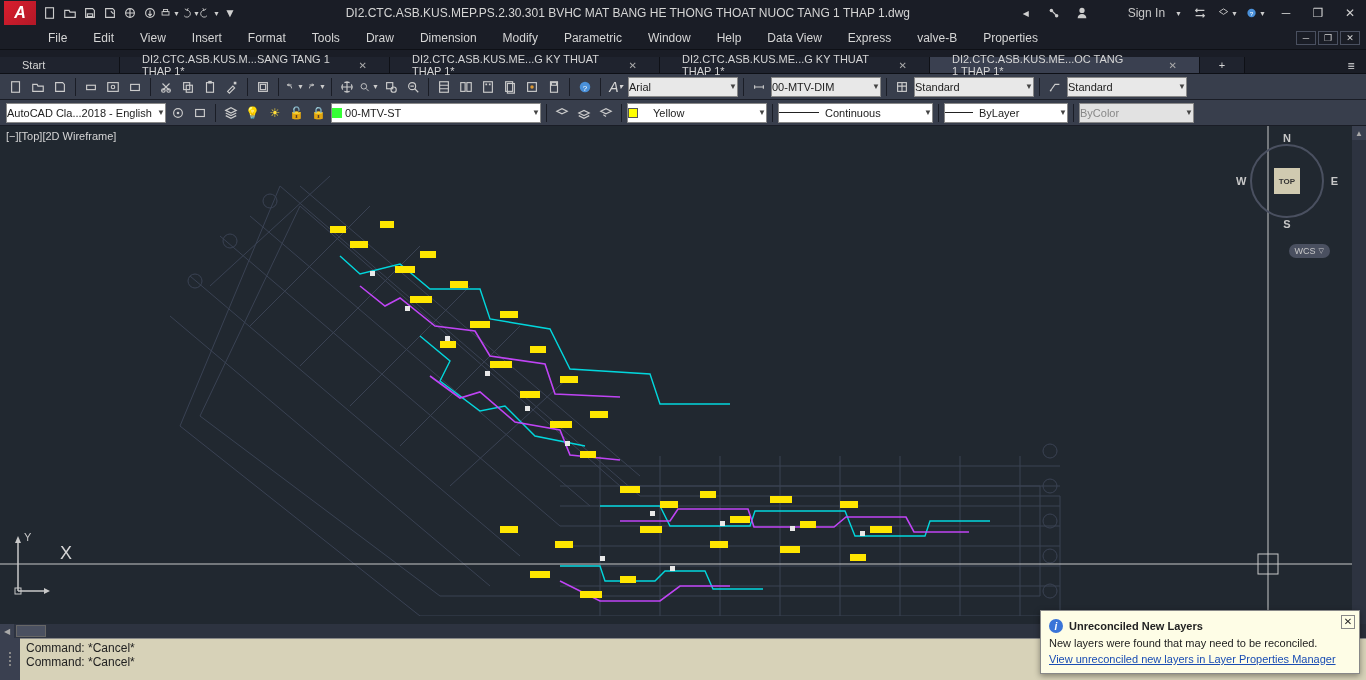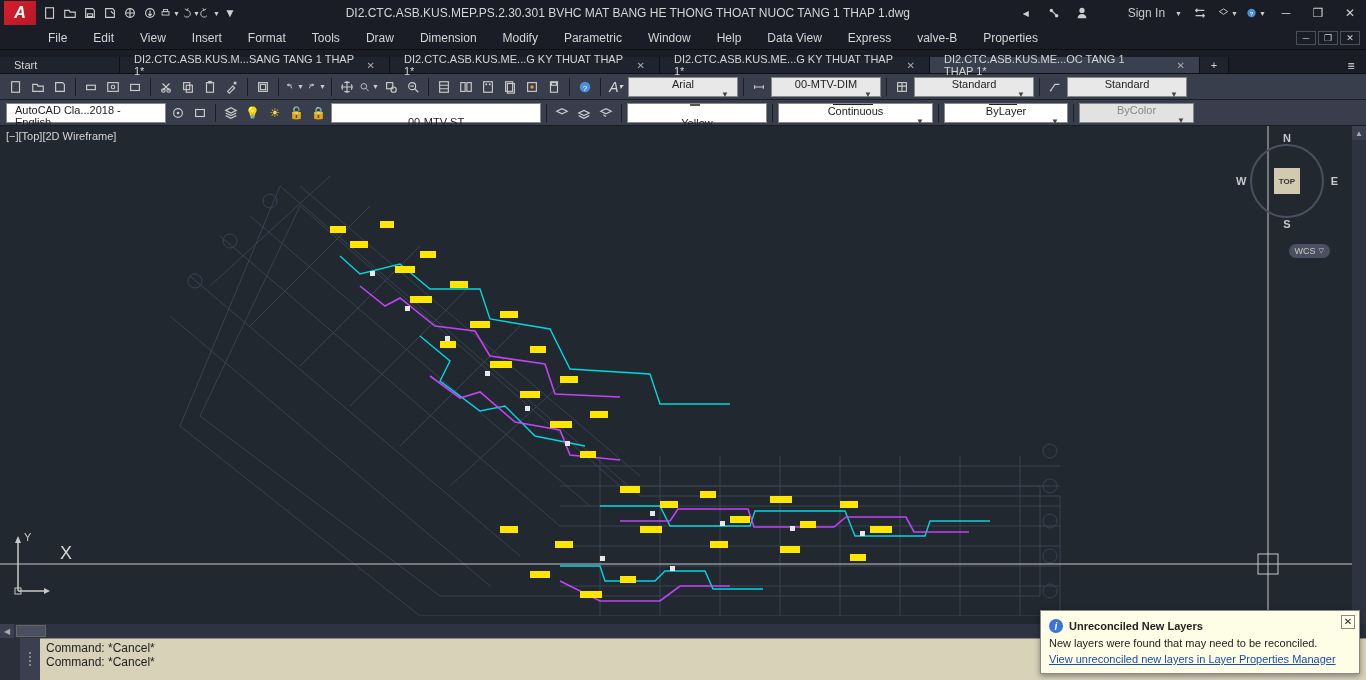--- a/index.html
+++ b/index.html
@@ -15,35 +15,35 @@
 .win-btn { width: 24px; height: 16px; display: flex; align-items: center; justify-content: center; color: #d0d0d0; cursor: pointer; }
 
 
 .menubar { height: 24px; background: #1a1d26; display: flex; align-items: center; padding-left: 44px; gap: 18px; color: #d5d5d5; font-size: 12px; border-bottom: 1px solid #0e1016; }
 .menubar-item { cursor: pointer; padding: 2px 4px; }
 .menubar-right { margin-left: auto; display: flex; gap: 2px; padding-right: 6px; }
 .sm-btn { width: 20px; height: 14px; border: 1px solid #4a5060; display: flex; align-items: center; justify-content: center; font-size: 9px; cursor: pointer; }
 
 
 .filetabs { height: 24px; background: #1a1d26; display: flex; align-items: flex-end; border-bottom: 1px solid #0e1016; }
-.ftab { height: 16px; padding: 0 14px; display: flex; align-items: center; gap: 6px; color: #d5d5d5; font-size: 11px; cursor: pointer; border-right: 1px solid #0e1016; max-width: 270px; }
+.ftab { height: 16px; padding: 0 22px; display: flex; align-items: center; gap: 6px; color: #d5d5d5; font-size: 11px; cursor: pointer; border-right: 1px solid #0e1016; max-width: 270px; }
 .ftab.start { background: #1f232e; width: 120px;}
 .ftab.active { background: #3a4050; gap: 44px; }
 .ftab.inactive { background: #1f232e; }
 .ftab-close { font-size: 10px; color: #aaa; cursor: pointer; }
 .ftab-plus { width: 28px; background: #1f232e; }
 .ftab-menu { margin-left: auto; width: 30px; text-align: center; }
 
 
 .toolbar { height: 26px; background: #383e4c; display: flex; align-items: center; padding: 0 6px; gap: 2px; border-bottom: 1px solid #1a1d26; }
 .tb-icon { width: 20px; height: 20px; display: inline-flex; align-items: center; justify-content: center; cursor: pointer; color: #d5d5d5; }
 .tb-icon svg { width: 14px; height: 14px; }
 .tb-sep { width: 1px; height: 18px; background: #1a1d26; margin: 0 3px; }
 .tb-dd-arrow { font-size: 7px; margin-left: 2px; color: #ccc; }
-.tb-combo { height: 20px; background: #e8e8e8; color: #222; border: 1px solid #888; display: flex; align-items: center; padding: 0 8px; font-size: 11px; cursor: pointer; flex-direction: column; }
+.tb-combo { height: 20px; background: #e8e8e8; color: #222; border: 1px solid #888; display: flex; align-items: center; padding: 0 0; font-size: 11px; cursor: pointer; }
 .tb-combo-arrow { margin-left: auto; font-size: 8px; color: #444;}
 .color-sq { width: 10px; height: 10px; border: 1px solid #555; margin-right: 4px; }
 
 
 .canvas-container { position: absolute; top: 126px; left: 0; right: 14px; bottom: 56px; background: #212830; overflow: hidden; }
 .viewstate { position: absolute; top: 4px; left: 6px; font-size: 11px; color: #d5d5d5; }
 .drawing { position: absolute; inset: 0; }
 
 
 .viewcube { position: absolute; top: 10px; right: 20px; width: 90px; height: 90px; display: flex; align-items: center; justify-content: center; }
@@ -62,21 +62,21 @@
 .hscroll { position: absolute; left: 0; right: 14px; bottom: 42px; height: 14px; background: #2d3340; display: flex; align-items: center; }
 .hscroll-thumb { height: 12px; background: #4a5060; border: 1px solid #666; }
 .vscroll { position: absolute; top: 126px; right: 0; bottom: 56px; width: 14px; background: #2d3340; }
 .scroll-arrow { width: 14px; height: 14px; display: flex; align-items: center; justify-content: center; font-size: 8px; color: #aaa; cursor: pointer; background: #3a4050;}
 
 
 .cmdarea { position: absolute; left: 0; right: 0; bottom: 0; height: 42px; display: flex; flex-direction: column; }
 .cmd-lines { flex: 1; background: #d7d2b8; color: #222; font-family: "Consolas", monospace; font-size: 12px; padding: 2px 6px; border-top: 1px solid #888; line-height: 14px;}
 .cmd-handle { width: 20px; background: #3a4050; display: flex; flex-direction: column; align-items: center; justify-content: center; gap:2px; }
 .cmd-handle-dot { width:2px;height:2px;background:#888;}
-.cmd-row { display: flex; height: 100%; margin-left: 20px; }
+.cmd-row { display: flex; height: 100%; }
 
 
 .notif { position: absolute; right: 6px; bottom: 6px; width: 320px; background: #fefde6; border: 1px solid #888; color: #222; font-size: 11px; padding: 8px; box-shadow: 0 2px 6px rgba(0,0,0,.4); }
 .notif-title { font-weight: bold; margin-bottom: 4px; display: flex; align-items: center; gap: 6px; }
 .notif-close { position: absolute; top: 4px; right: 4px; width: 14px; height: 14px; border: 1px solid #888; font-size: 10px; text-align: center; line-height: 12px; cursor: pointer;}
 .notif-link { color: #1a4db3; text-decoration: underline; cursor: pointer; margin-top: 4px; display: block;}
 .info-ico{width:14px;height:14px;border-radius:50%;background:#3a74d8;color:#fff;display:inline-flex;align-items:center;justify-content:center;font-weight:bold;font-style:italic;font-size:10px;}
 
 
 .ico-stroke { stroke: #ccc; stroke-width: 1.3; fill: none; }

